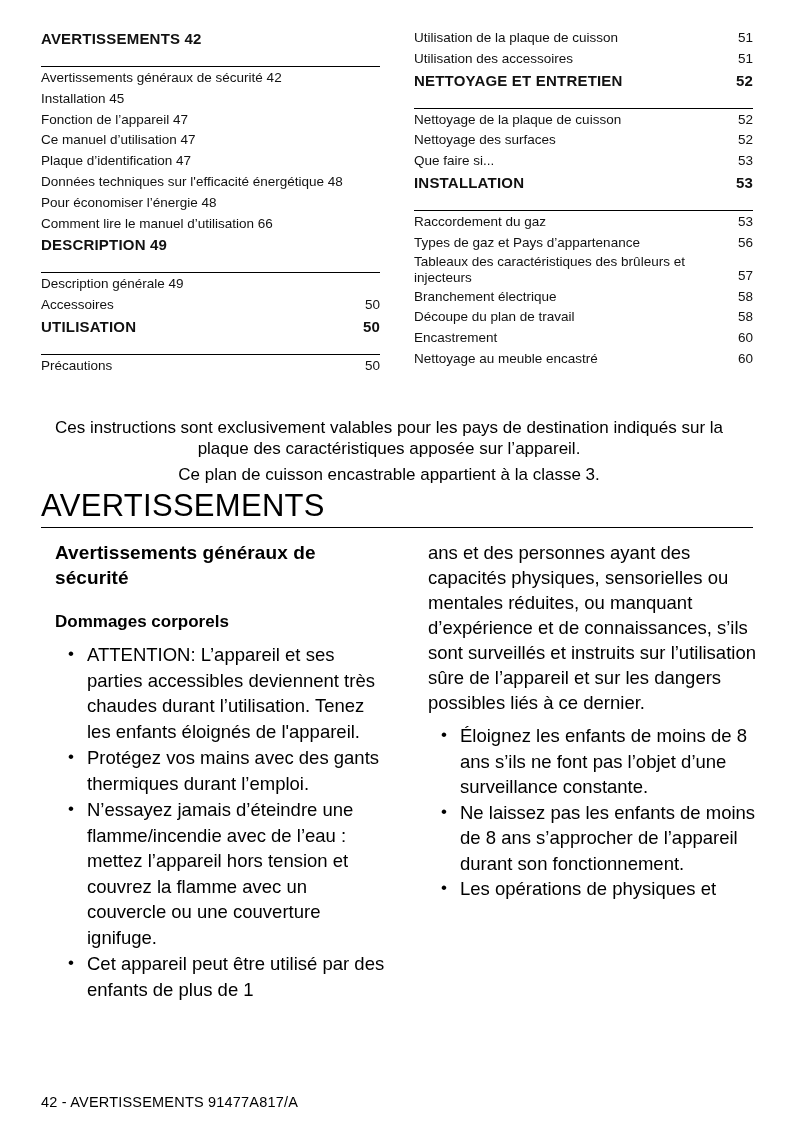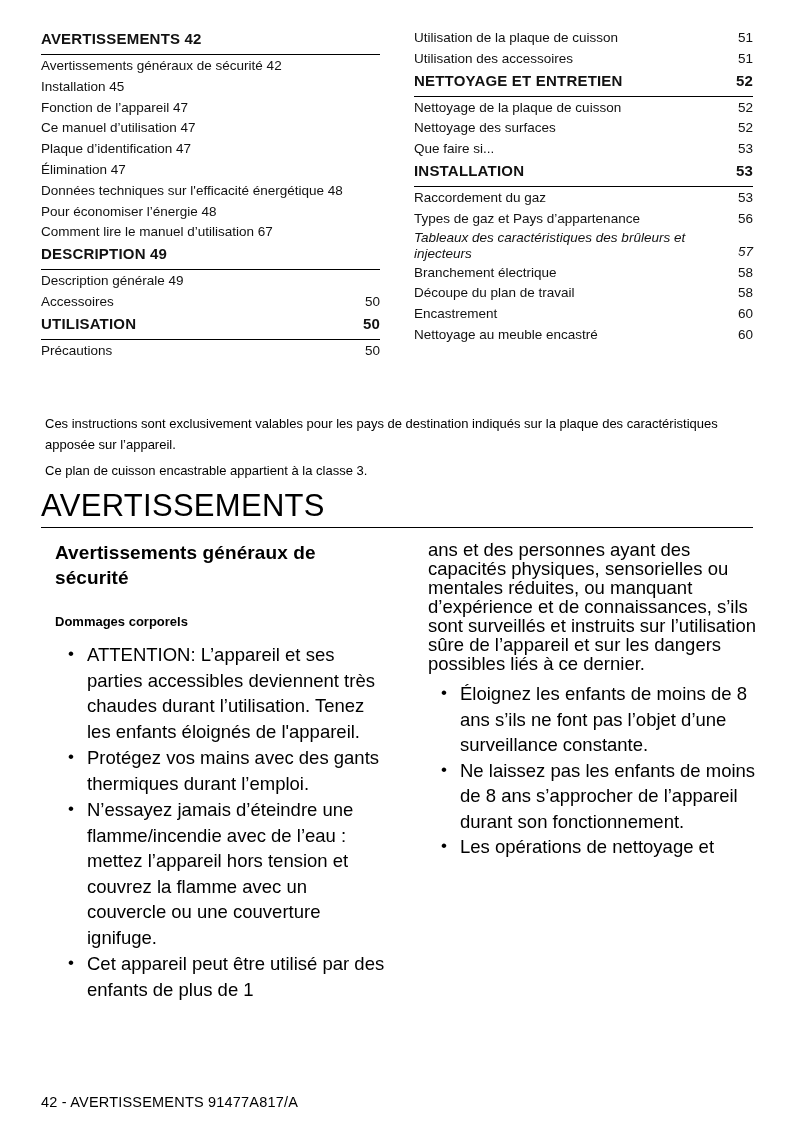--- a/index.html
+++ b/index.html
@@ -46,35 +46,36 @@
   }
   .toc-row .pg {
     padding-left: 8px;
     white-space: nowrap;
   }
   .toc-row.head {
     font-weight: bold;
     font-size: 15px;
     line-height: 22px;
     border-bottom: 1.2px solid #000;
-    padding-bottom: 4px;
+    padding-bottom: 16px;
     margin-bottom: 1px;
   }
   .toc-row.head .label,
   .toc-row.head .pg { letter-spacing: 0.2px; }
   .toc-row.two-line .label { line-height: 16.5px; }
-  .toc-row.two-line { align-items: flex-end; font-style: italic; }
+  .toc-row.two-line { align-items: flex-end; }
 
   
   .intro {
     position: absolute;
-    left: 45px;
+    left: 33px;
     width: 712px;
-    font-size: 13px;
+    font-size: 17px;
     line-height: 21px;
+    text-align: center;
   }
   #intro1 { top: 400px; }
   #intro2 { top: 447px; }
 
   
   .chapter-title {
     position: absolute;
     left: 41px;
     top: 488px;
     width: 712px;
@@ -99,21 +100,21 @@
     width: 339px;
   }
   h2.sec {
     font-size: 19px;
     font-weight: bold;
     margin: 0 0 2px 0;
     line-height: 25px;
     letter-spacing: 0.1px;
   }
   h3.sub {
-    font-size: 13px;
+    font-size: 17px;
     font-weight: bold;
     margin: 20px 0 4px 0;
     line-height: 24px;
   }
   ul.bullets {
     list-style: none;
     margin: 8px;
     padding: 0;
   }
   ul.bullets li {
@@ -128,21 +129,21 @@
     position: absolute;
     left: 5px;
     top: -1px;
     font-size: 17px;
   }
   .col.right ul.bullets li {
     margin-bottom: 0;
   }
   .cont-text {
     font-size: 18.5px;
-    line-height: 19px;
+    line-height: 25px;
     margin: 0 0 1px 0;
     padding-left: 0;
   }
 
   
   .footer {
     position: absolute;
     left: 41px;
     top: 1094px;
     font-size: 14.5px;
@@ -174,33 +175,29 @@
       </div>
       <div class="toc-row">
         <span class="label">Ce manuel d’utilisation 47</span>
         <span class="pg"></span>
       </div>
       <div class="toc-row">
         <span class="label">Plaque d’identification 47</span>
         <span class="pg"></span>
       </div>
       <div class="toc-row">
-        <span class="label">Élimination 47</span>
-        <span class="pg"></span>
-      </div>
-      <div class="toc-row">
         <span class="label">Données techniques sur l'efficacité énergétique 48</span>
         <span class="pg"></span>
       </div>
       <div class="toc-row">
         <span class="label">Pour économiser l’énergie 48</span>
         <span class="pg"></span>
       </div>
       <div class="toc-row">
-        <span class="label">Comment lire le manuel d’utilisation 67</span>
+        <span class="label">Comment lire le manuel d’utilisation 66</span>
         <span class="pg"></span>
       </div>
       <div class="toc-row head">
         <span class="label">DESCRIPTION 49</span>
         <span class="pg"></span>
       </div>
       <div class="toc-row">
         <span class="label">Description générale 49</span>
         <span class="pg"></span>
       </div>
@@ -293,20 +290,20 @@
         <li>N’essayez jamais d’éteindre une flamme/incendie avec de l’eau : mettez l’appareil hors tension et couvrez la flamme avec un couvercle ou une couverture ignifuge.</li>
         <li>Cet appareil peut être utilisé par des enfants de plus de 1</li>
       </ul>
     </div>
 
     <div class="col right">
       <p class="cont-text">ans et des personnes ayant des capacités physiques, sensorielles ou mentales réduites, ou manquant d’expérience et de connaissances, s’ils sont surveillés et instruits sur l’utilisation sûre de l’appareil et sur les dangers possibles liés à ce dernier.</p>
       <ul class="bullets">
         <li>Éloignez les enfants de moins de 8 ans s’ils ne font pas l’objet d’une surveillance constante.</li>
         <li>Ne laissez pas les enfants de moins de 8 ans s’approcher de l’appareil durant son fonctionnement.</li>
-        <li>Les opérations de nettoyage et</li>
+        <li>Les opérations de physiques et</li>
       </ul>
     </div>
   </div>
 
   <div class="footer">42  -  AVERTISSEMENTS 91477A817/A</div>
 
 </div>
 
 </body></html>

